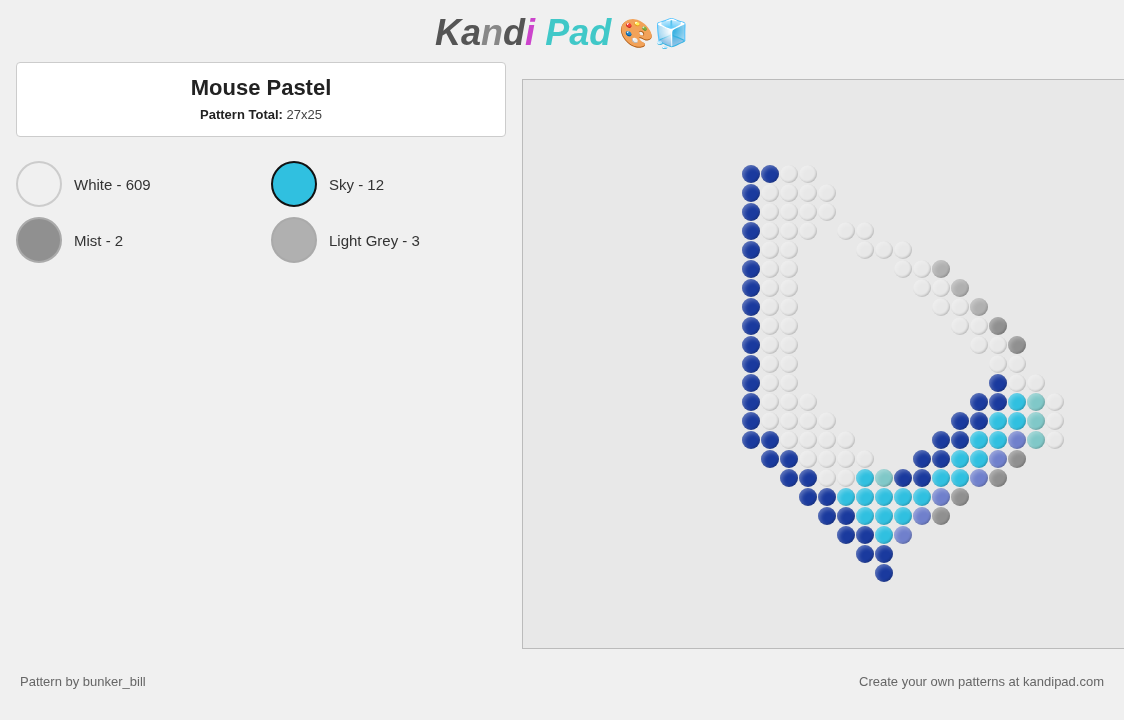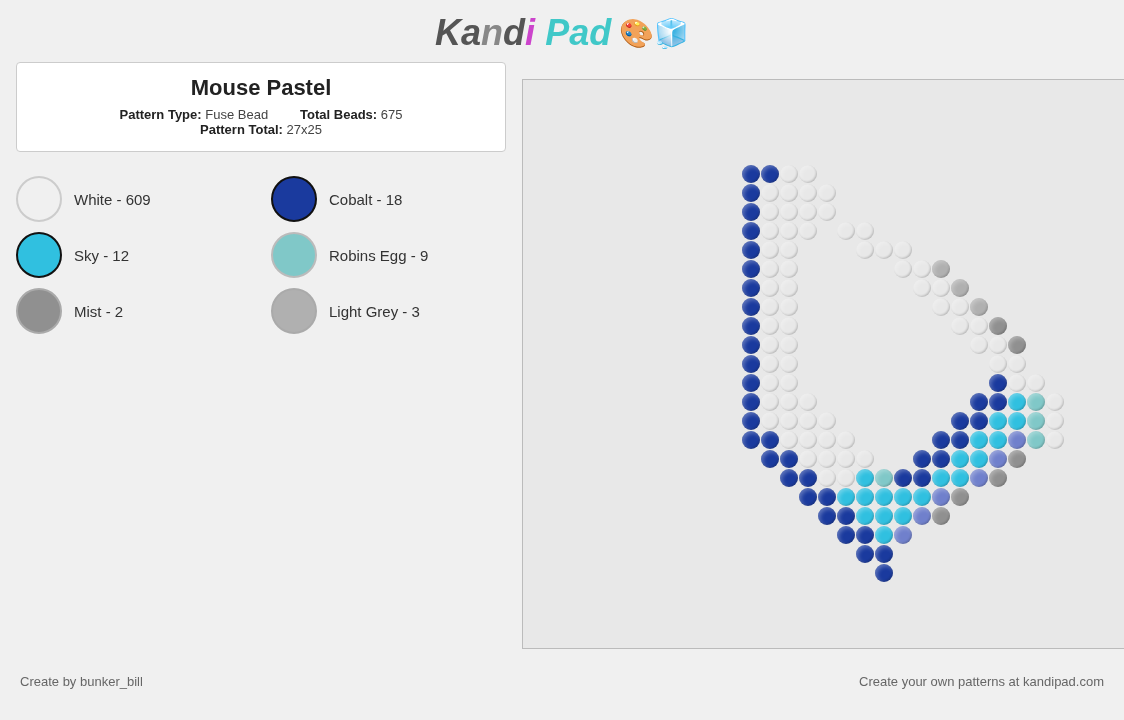--- a/index.html
+++ b/index.html
@@ -143,54 +143,36 @@
     <span style="font-size:28px;">🧊</span>
   </div>
 </div>
 
 <div class="main-layout">
 
   <div class="left-panel">
 
     <div class="pattern-info-card">
       <div class="pattern-title">Mouse Pastel</div>
-      <div class="pattern-meta">
-        <div class="meta-item">
-          <span class="label">Pattern Type:</span>
-          <span class="value">Fuse Bead</span>
-        </div>
-        <div class="meta-item">
-          <span class="label">Total Beads:</span>
-          <span class="value">675</span>
-        </div>
-      </div>
       <div class="pattern-meta" style="justify-content:center;">
         <div class="meta-item">
           <span class="label">Pattern Total:</span>
           <span class="value">27x25</span>
         </div>
       </div>
     </div>
 
     <div class="colors-grid" id="colors-grid">
     <div class="color-entry">
           <div class="color-swatch" style="background-color: rgb(240, 240, 240); border: 2px solid rgb(204, 204, 204);"></div>
           <span class="color-label">White - 609</span>
         </div>
         <div class="color-entry">
-          <div class="color-swatch" style="background-color: rgb(26, 58, 158); border: 2px solid rgb(17, 17, 17);"></div>
-          <span class="color-label">Cobalt - 18</span>
-        </div>
-        <div class="color-entry">
           <div class="color-swatch" style="background-color: rgb(48, 192, 224); border: 2px solid rgb(17, 17, 17);"></div>
           <span class="color-label">Sky - 12</span>
-        </div>
-        <div class="color-entry">
-          <div class="color-swatch" style="background-color: rgb(128, 200, 200); border: 2px solid rgb(187, 187, 187);"></div>
-          <span class="color-label">Robins Egg - 9</span>
         </div>
         <div class="color-entry">
           <div class="color-swatch" style="background-color: rgb(144, 144, 144); border: 2px solid rgb(170, 170, 170);"></div>
           <span class="color-label">Mist - 2</span>
         </div>
         <div class="color-entry">
           <div class="color-swatch" style="background-color: rgb(176, 176, 176); border: 2px solid rgb(170, 170, 170);"></div>
           <span class="color-label">Light Grey - 3</span>
         </div>
       </div>
@@ -873,15 +855,15 @@
           <div style="width: 18px; height: 18px; background: transparent;"></div>
           <div style="width: 18px; height: 18px; background: transparent;"></div>
           <div style="width: 18px; height: 18px; background: transparent;"></div>
           <div style="width: 18px; height: 18px; background: transparent;"></div>
         </div>
     </div>
   </div>
 </div>
 
 <div class="footer">
-  <span>Create by bunker_bill</span>
+  <span>Pattern by bunker_bill</span>
   <span>Create your own patterns at kandipad.com</span>
 </div>
 
 </body></html>

